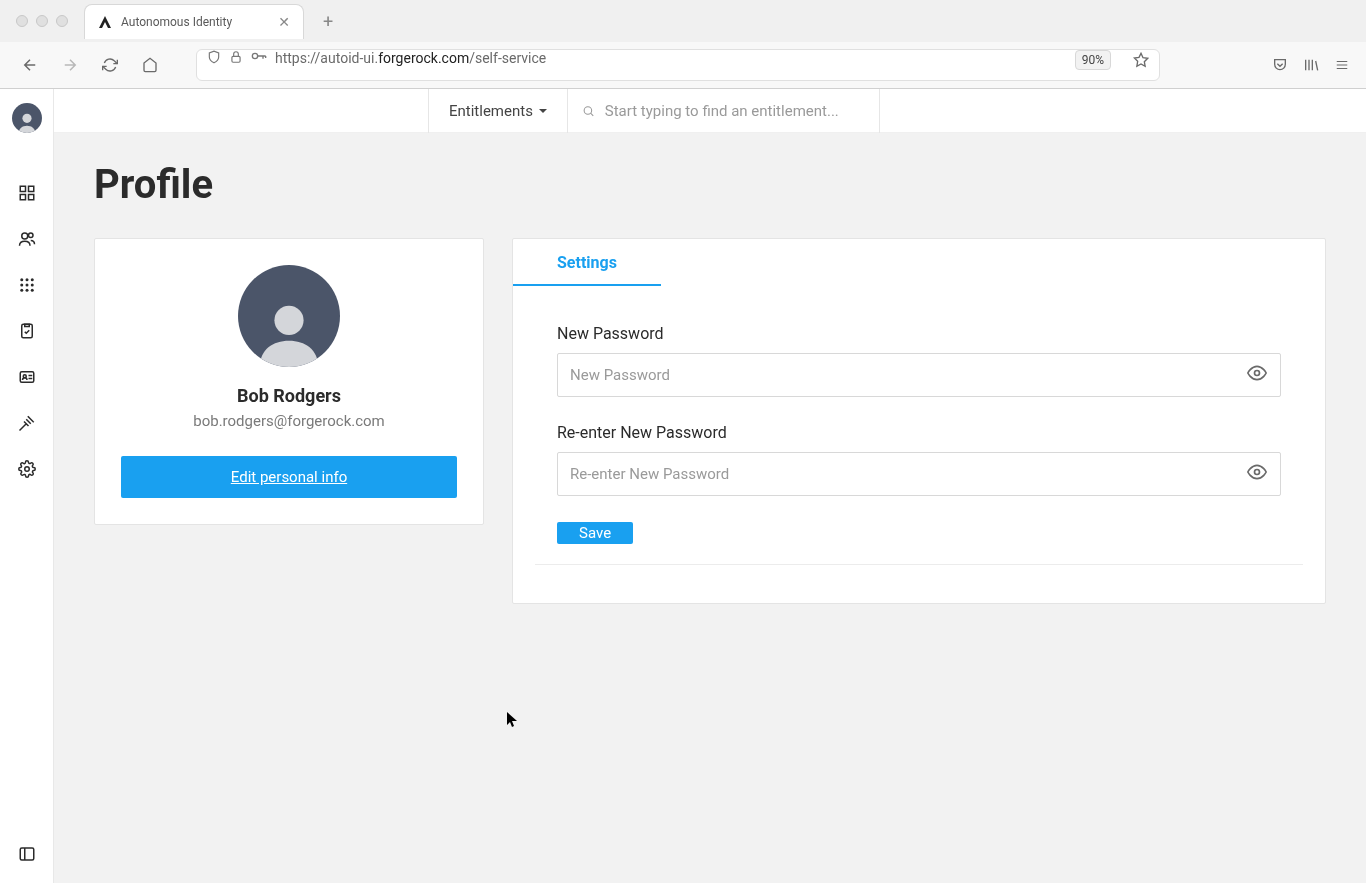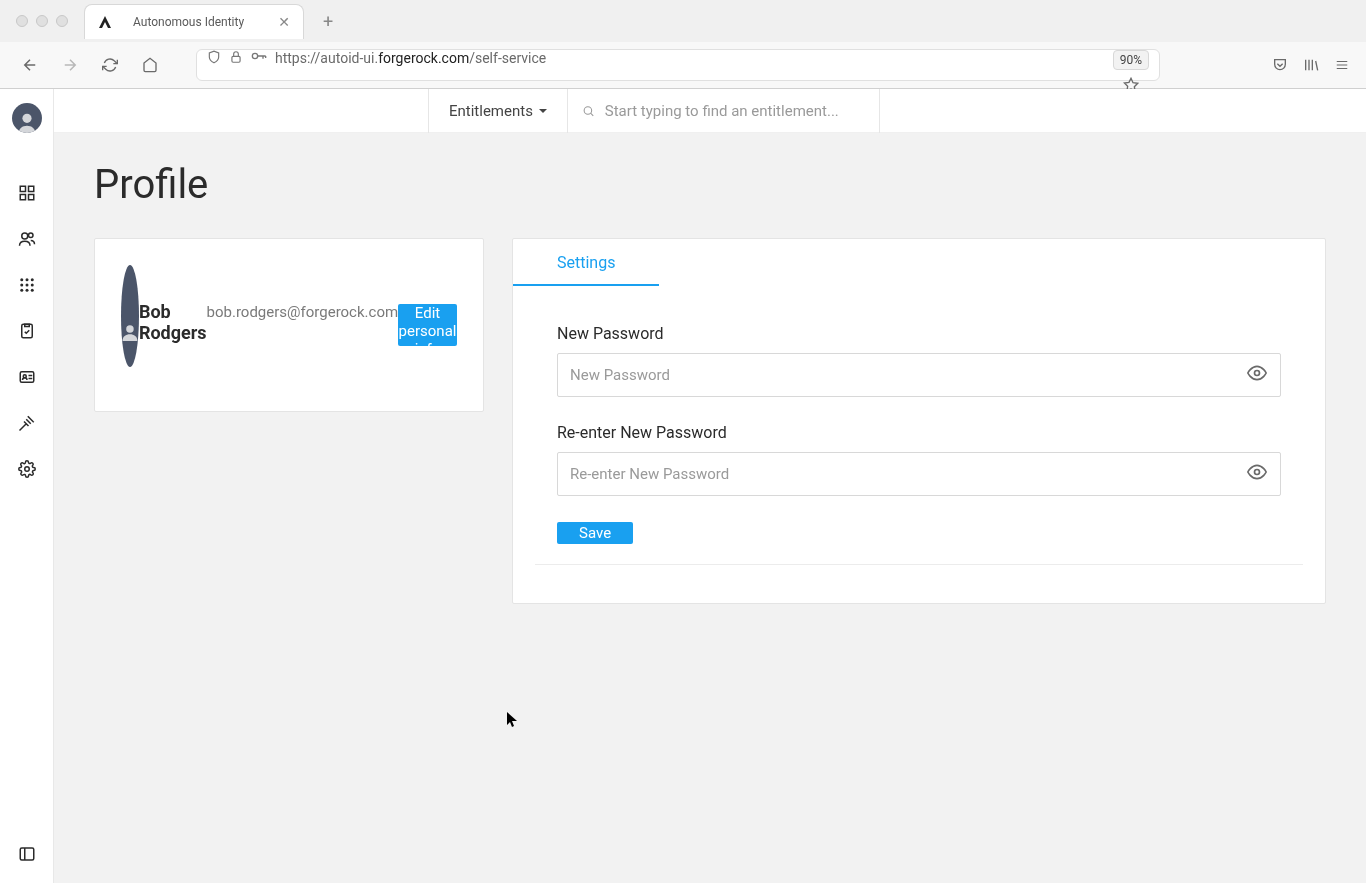--- a/index.html
+++ b/index.html
@@ -39,21 +39,21 @@
       border: 1px solid #c8c8c8;
     }
     .browser-tab {
       background: #fff;
       border-radius: 8px 8px 0 0;
       height: 34px;
       width: 220px;
       display: flex;
       align-items: center;
       padding: 17px 12px;
-      gap: 20px;
+      gap: 8px;
       border: 1px solid #d8d8d8;
       border-bottom: none;
     }
     .tab-favicon {
       width: 16px;
       height: 16px;
       display: flex;
       align-items: center;
       justify-content: center;
     }
@@ -128,23 +128,22 @@
     .zoom-badge {
       background: #f2f2f2;
       border: 1px solid #d8d8d8;
       border-radius: 4px;
       padding: 2px 6px;
       font-size: 12px;
       color: #444;
     }
     .url-right {
       display: flex;
-      gap: 7px;
-      align-items: center;
-      flex-direction: column;
+      gap: 22px;
+      align-items: center;
     }
     .chrome-right {
       display: flex;
       gap: 14px;
       align-items: center;
       color: #6a6a6a;
     }
     
     .app {
       display: flex;
@@ -247,37 +246,37 @@
       color: #9a9a9a;
     }
     .content {
       flex: 1;
       background: #f2f2f2;
       padding: 28px 40px;
       overflow: auto;
     }
     .page-title {
       font-size: 40px;
-      font-weight: 400;
+      font-weight: 700;
       color: #2b2b2b;
       margin-bottom: 30px;
     }
     .cards-row {
       display: flex;
       gap: 28px;
       align-items: flex-start;
     }
     .profile-card {
       width: 390px;
       background: #fff;
       border: 1px solid #e4e4e4;
       border-radius: 2px;
       padding: 26px;
       display: flex;
-      flex-direction: row;
+      flex-direction: column;
       align-items: center;
     }
     .avatar-large {
       width: 102px;
       height: 102px;
       border-radius: 50%;
       background: #4b5569;
       display: flex;
       align-items: flex-end;
       justify-content: center;
@@ -299,32 +298,34 @@
     }
     .edit-btn {
       width: 100%;
       height: 42px;
       background: #19a0f0;
       color: #fff;
       border: none;
       border-radius: 2px;
       font-size: 15px;
       cursor: pointer;
+      text-decoration: underline;
     }
     .settings-card {
       flex: 1;
       background: #fff;
       border: 1px solid #e4e4e4;
       border-radius: 2px;
       padding-bottom: 0;
     }
     .tabs {
       display: flex;
       gap: 0;
       padding-left: 0;
+      font-weight: bold;
     }
     .tab {
       padding: 14px 44px 12px;
       font-size: 16px;
       color: #6a6a6a;
       cursor: pointer;
       border-bottom: 2px solid transparent;
     }
     .tab.active {
       color: #19a0f0;

